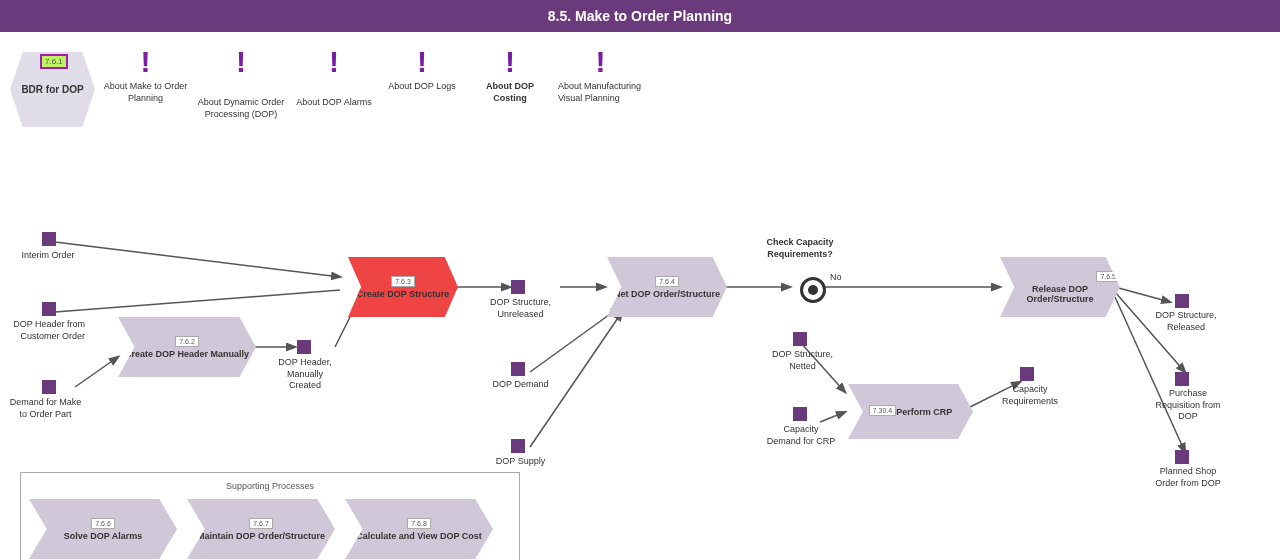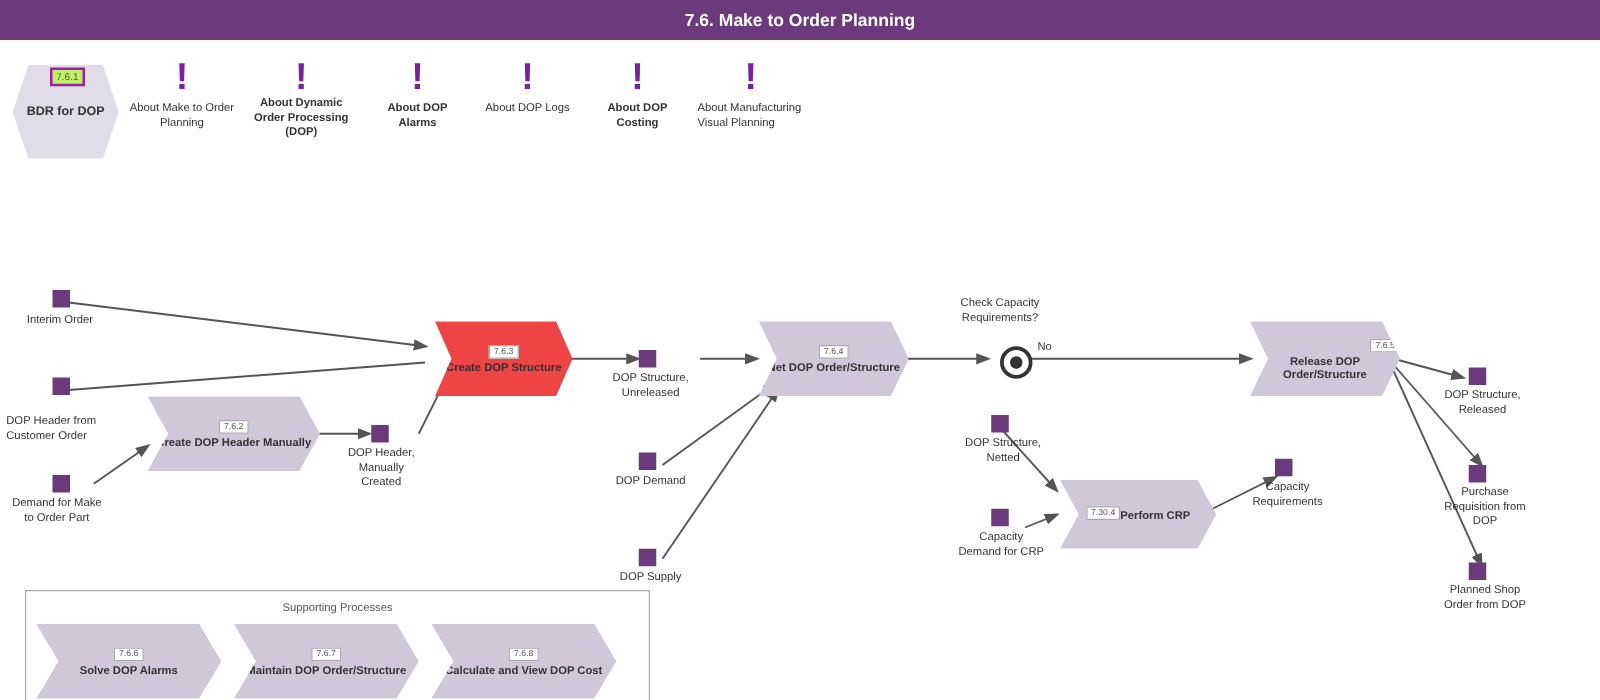--- a/index.html
+++ b/index.html
@@ -27,21 +27,21 @@
       left: 0;
       width: 1280px;
       height: 530px;
       pointer-events: none;
     }
   </style>
 </head>
 <body>
 
 <div class="header-bar">
-  <span>7.6. Make to Order Planning</span>
+  <span>8.5. Make to Order Planning</span>
 </div>
 
 <div class="main-content">
 
   <svg class="arrows">
 
     <line x1="55" y1="210" x2="340" y2="245" stroke="#555" stroke-width="1.5" marker-end="url(#arrow)"></line>
 
     <line x1="55" y1="280" x2="340" y2="258" stroke="#555" stroke-width="1.5"></line>
 
@@ -89,45 +89,45 @@
       </div>
       <div style="position:absolute; top:2px; left:30px; background:#bef264; border:2px solid #a21caf; font-size:8px; padding:1px 3px; color:#555;">7.6.1</div>
     </div>
 
     <div style="display:flex; flex-direction:column; align-items:center; width:85px; margin-top:5px;">
       <span style="color:#7a1fa2; font-size:30px; font-weight:bold; line-height:1;">!</span>
       <span style="font-size:9px; color:#333; text-align:center; margin-top:4px; line-height:1.3;">About Make to Order Planning</span>
     </div>
     <div style="display:flex; flex-direction:column; align-items:center; width:90px; margin-top:5px;">
       <span style="color:#7a1fa2; font-size:30px; font-weight:bold; line-height:1;">!</span>
-      <span style="font-size:9px; color:#333; text-align:center; margin-top:0; line-height:1.3;font-weight:bold;">About Dynamic Order Processing (DOP)</span>
+      <span style="font-size:9px; color:#333; text-align:center; margin-top:20px; line-height:1.3;">About Dynamic Order Processing (DOP)</span>
     </div>
     <div style="display:flex; flex-direction:column; align-items:center; width:80px; margin-top:5px;">
       <span style="color:#7a1fa2; font-size:30px; font-weight:bold; line-height:1;">!</span>
-      <span style="font-size:9px; color:#333; text-align:center; margin-top:4px; line-height:1.3;font-weight:bold;">About DOP Alarms</span>
+      <span style="font-size:9px; color:#333; text-align:center; margin-top:20px; line-height:1.3;">About DOP Alarms</span>
     </div>
     <div style="display:flex; flex-direction:column; align-items:center; width:80px; margin-top:5px;">
       <span style="color:#7a1fa2; font-size:30px; font-weight:bold; line-height:1;">!</span>
       <span style="font-size:9px; color:#333; text-align:center; margin-top:4px; line-height:1.3;">About DOP Logs</span>
     </div>
     <div style="display:flex; flex-direction:column; align-items:center; width:80px; margin-top:5px;">
       <span style="color:#7a1fa2; font-size:30px; font-weight:bold; line-height:1;">!</span>
       <span style="font-size:9px; color:#333; text-align:center; margin-top:4px; line-height:1.3;font-weight:bold;">About DOP Costing</span>
     </div>
     <div style="display:flex; flex-direction:column; align-items:center; width:85px; margin-top:5px;">
       <span style="color:#7a1fa2; font-size:30px; font-weight:bold; line-height:1;">!</span>
       <span style="font-size:9px; color:#333; text-align:left; margin-top:4px; line-height:1.3;">About Manufacturing Visual Planning</span>
     </div>
   </div>
 
   <div style="position:absolute; left:42px; top:200px; width:14px; height:14px; background:#6b3a7d;"></div>
   <div style="position:absolute; left:18px; top:218px; font-size:9px; color:#333; text-align:center; width:60px;">Interim Order</div>
 
   <div style="position:absolute; left:42px; top:270px; width:14px; height:14px; background:#6b3a7d;"></div>
-  <div style="position:absolute; left:5px; top:299px; font-size:9px; color:#333; text-align:left; width:80px; line-height:1.3;">DOP Header from Customer Order</div>
+  <div style="position:absolute; left:5px; top:287px; font-size:9px; color:#333; text-align:right; width:80px; line-height:1.3;">DOP Header from Customer Order</div>
 
   <div style="position:absolute; left:42px; top:348px; width:14px; height:14px; background:#6b3a7d;"></div>
   <div style="position:absolute; left:8px; top:365px; font-size:9px; color:#333; text-align:center; width:75px; line-height:1.3;">Demand for Make to Order Part</div>
 
   <div style="position:absolute; left:118px; top:285px; width:138px; height:60px; background:#d0c8d8; clip-path: polygon(0% 0%, 88% 0%, 100% 50%, 88% 100%, 0% 100%, 12% 50%); display:flex; flex-direction:column; align-items:center; justify-content:center; cursor:pointer;">
     <div style="font-size:7px; border:1px solid #aaa; background:white; padding:1px 3px; color:#555; margin-bottom:2px;">7.6.2</div>
     <span style="font-size:9px; color:#333; font-weight:bold; text-align:center;">Create DOP Header Manually</span>
   </div>
 
   <div style="position:absolute; left:297px; top:308px; width:14px; height:14px; background:#6b3a7d;"></div>
@@ -145,21 +145,21 @@
   <div style="position:absolute; left:488px; top:347px; font-size:9px; color:#333; text-align:center; width:65px;">DOP Demand</div>
 
   <div style="position:absolute; left:511px; top:407px; width:14px; height:14px; background:#6b3a7d;"></div>
   <div style="position:absolute; left:488px; top:424px; font-size:9px; color:#333; text-align:center; width:65px;">DOP Supply</div>
 
   <div style="position:absolute; left:607px; top:225px; width:120px; height:60px; background:#d0c8d8; clip-path: polygon(0% 0%, 88% 0%, 100% 50%, 88% 100%, 0% 100%, 12% 50%); display:flex; flex-direction:column; align-items:center; justify-content:center; cursor:pointer;">
     <div style="font-size:7px; border:1px solid #aaa; background:white; padding:1px 3px; color:#555; margin-bottom:2px;">7.6.4</div>
     <span style="font-size:9px; color:#333; font-weight:bold; text-align:center;">Net DOP Order/Structure</span>
   </div>
 
-  <div style="position:absolute; left:760px; top:205px; font-size:9px; color:#333; text-align:center; width:80px; line-height:1.3;">Check Capacity Requirements?</div>
+  <div style="position:absolute; left:760px; top:205px; font-size:9px; color:#333; text-align:center; width:80px; line-height:1.3;font-weight:bold;">Check Capacity Requirements?</div>
 
   <div style="position:absolute; left:800px; top:245px; width:26px; height:26px; border-radius:50%; border:3px solid #333; background:white; display:flex; align-items:center; justify-content:center;">
     <div style="width:10px; height:10px; border-radius:50%; background:#333;"></div>
   </div>
 
   <div style="position:absolute; left:830px; top:240px; font-size:9px; color:#333;">No</div>
 
   <div style="position:absolute; left:793px; top:300px; width:14px; height:14px; background:#6b3a7d;"></div>
   <div style="position:absolute; left:770px; top:317px; font-size:9px; color:#333; text-align:center; width:65px; line-height:1.3;">DOP Structure, Netted</div>
 

